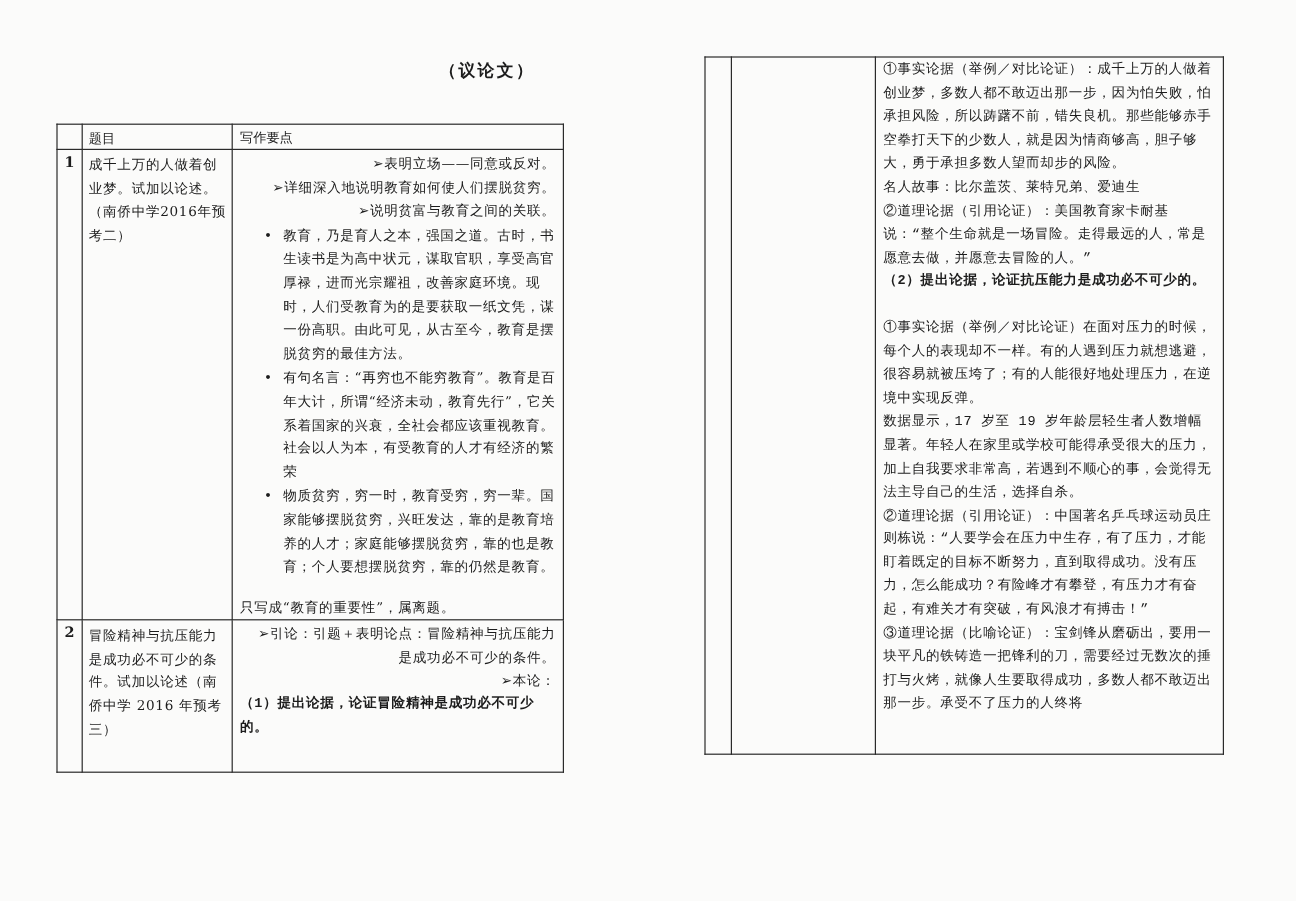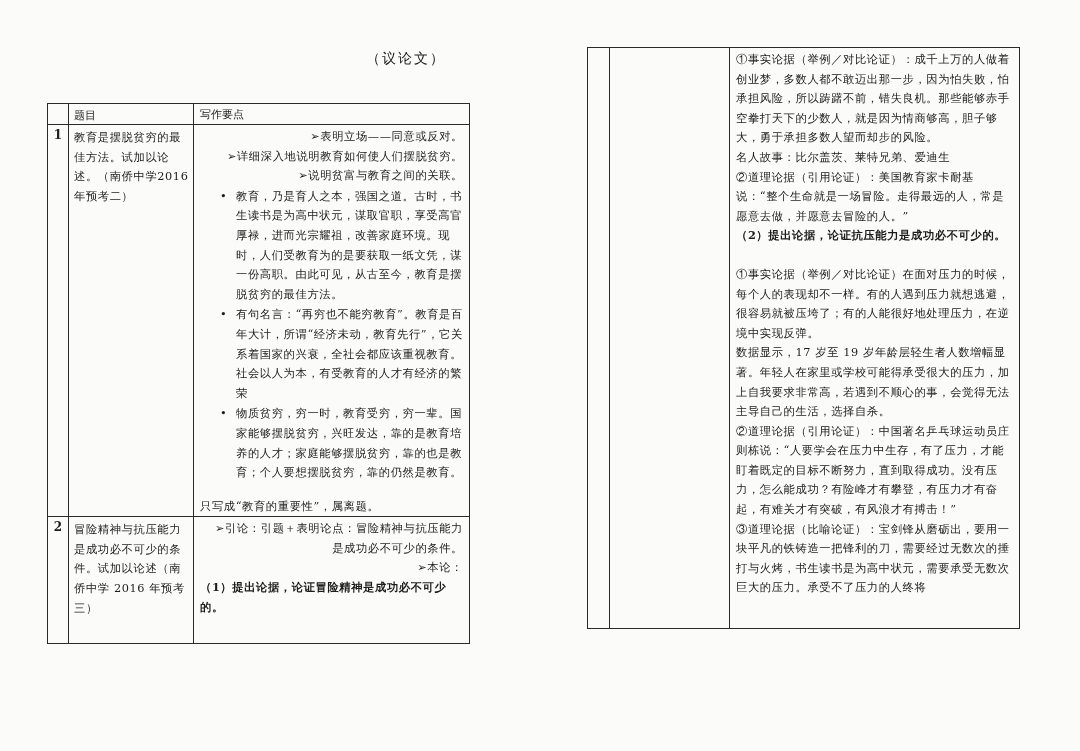--- a/index.html
+++ b/index.html
@@ -4,37 +4,37 @@
 <style>
   html, body { margin: 0; padding: 0; }
   body {
     width: 1080px; height: 751px; background: #fbfbfa;
     position: relative; overflow: hidden;
     font-family: "DejaVu Serif", "Liberation Serif", serif;
     color: #1c1c1c;
   }
   .page-title {
     position: absolute; left: 366px; top: 50px;
-    font-size: 14px; font-weight: normal; letter-spacing: 2px;
+    font-size: 14px; font-weight: bold; letter-spacing: 2px;
   }
   table { border-collapse: collapse; position: absolute; table-layout: fixed; }
   td { border: 1.3px solid #2a2a2a; vertical-align: top; padding: 0; }
   .left-table { left: 47px; top: 103px; width: 422px; }
   .right-table { left: 587px; top: 47px; width: 432px; }
   .cell-text { font-size: 11.3px; line-height: 19.6px; letter-spacing: 0.6px; }
   .hdr td { height: 17px; font-size: 11px; line-height: 17px; }
   .num { text-align: center; font-weight: bold; font-size: 12px; padding-top: 3px; }
   .topic { padding: 3px 4px 0 5px; }
   .pts { padding: 2px 6px 0 6px; }
   .arrow-item { padding-left: 16px; text-indent: -16px; text-align: right; }
   .arrow-item .arr { display: inline-block; width: 16px; text-indent: 0; }
   .bullet-item { padding-left: 36px; position: relative; margin-top: 1px; }
   .bullet-item .dot { position: absolute; left: 20px; top: 0; }
   .note { margin-top: 14px; }
-  .plain { margin: 0; }
+  .plain { margin: 0; font-family: Liberation Mono, monospace; }
   .gap { height: 19px; }
   .bold { font-weight: bold; }
 </style>
 </head>
 <body>
 
 <div class="page-title">（议论文）</div>
 
 <table class="left-table">
   <colgroup>
@@ -43,21 +43,21 @@
       <col style="width:276px">
     </colgroup>
   <tbody>
       <tr class="hdr">
     <td></td>
     <td class="topic">题目</td>
     <td class="pts">写作要点</td>
   </tr>
   <tr style="height:373px">
     <td class="num">1</td>
-    <td class="topic cell-text">教育是摆脱贫穷的最佳方法。试加以论述。（南侨中学2016年预考二）</td>
+    <td class="topic cell-text">成千上万的人做着创业梦。试加以论述。（南侨中学2016年预考二）</td>
     <td class="pts cell-text">
       <div class="arrow-item"><span class="arr">➢</span><span>表明立场——同意或反对。</span></div>
       <div class="arrow-item"><span class="arr">➢</span><span>详细深入地说明教育如何使人们摆脱贫穷。</span></div>
       <div class="arrow-item"><span class="arr">➢</span><span>说明贫富与教育之间的关联。</span></div>
       <div class="bullet-item"><span class="dot">•</span><span>教育，乃是育人之本，强国之道。古时，书生读书是为高中状元，谋取官职，享受高官厚禄，进而光宗耀祖，改善家庭环境。现时，人们受教育为的是要获取一纸文凭，谋一份高职。由此可见，从古至今，教育是摆脱贫穷的最佳方法。</span></div>
       <div class="bullet-item"><span class="dot">•</span><span>有句名言：“再穷也不能穷教育”。教育是百年大计，所谓“经济未动，教育先行”，它关系着国家的兴衰，全社会都应该重视教育。社会以人为本，有受教育的人才有经济的繁荣</span></div>
       <div class="bullet-item"><span class="dot">•</span><span>物质贫穷，穷一时，教育受穷，穷一辈。国家能够摆脱贫穷，兴旺发达，靠的是教育培养的人才；家庭能够摆脱贫穷，靠的也是教育；个人要想摆脱贫穷，靠的仍然是教育。</span></div>
       <div class="note">只写成“教育的重要性”，属离题。</div>
     </td>
   </tr>
@@ -85,17 +85,17 @@
     <td></td>
     <td class="pts cell-text">
       <p class="plain">①事实论据（举例／对比论证）：成千上万的人做着创业梦，多数人都不敢迈出那一步，因为怕失败，怕承担风险，所以踌躇不前，错失良机。那些能够赤手空拳打天下的少数人，就是因为情商够高，胆子够大，勇于承担多数人望而却步的风险。</p>
       <p class="plain">名人故事：比尔盖茨、莱特兄弟、爱迪生</p>
       <p class="plain">②道理论据（引用论证）：美国教育家卡耐基说：“整个生命就是一场冒险。走得最远的人，常是愿意去做，并愿意去冒险的人。”</p>
       <p class="plain bold">（2）提出论据，论证抗压能力是成功必不可少的。</p>
       <div class="gap"></div>
       <p class="plain">①事实论据（举例／对比论证）在面对压力的时候，每个人的表现却不一样。有的人遇到压力就想逃避，很容易就被压垮了；有的人能很好地处理压力，在逆境中实现反弹。</p>
       <p class="plain">数据显示，17 岁至 19 岁年龄层轻生者人数增幅显著。年轻人在家里或学校可能得承受很大的压力，加上自我要求非常高，若遇到不顺心的事，会觉得无法主导自己的生活，选择自杀。</p>
       <p class="plain">②道理论据（引用论证）：中国著名乒乓球运动员庄则栋说：“人要学会在压力中生存，有了压力，才能盯着既定的目标不断努力，直到取得成功。没有压力，怎么能成功？有险峰才有攀登，有压力才有奋起，有难关才有突破，有风浪才有搏击！”</p>
-      <p class="plain">③道理论据（比喻论证）：宝剑锋从磨砺出，要用一块平凡的铁铸造一把锋利的刀，需要经过无数次的捶打与火烤，书生读书是为高中状元，需要承受无数次巨大的压力。承受不了压力的人终将</p>
+      <p class="plain">③道理论据（比喻论证）：宝剑锋从磨砺出，要用一块平凡的铁铸造一把锋利的刀，需要经过无数次的捶打与火烤，就像人生要取得成功，多数人都不敢迈出那一步。承受不了压力的人终将</p>
     </td>
   </tr>
 </tbody>
   </table>
 
 </body></html>

